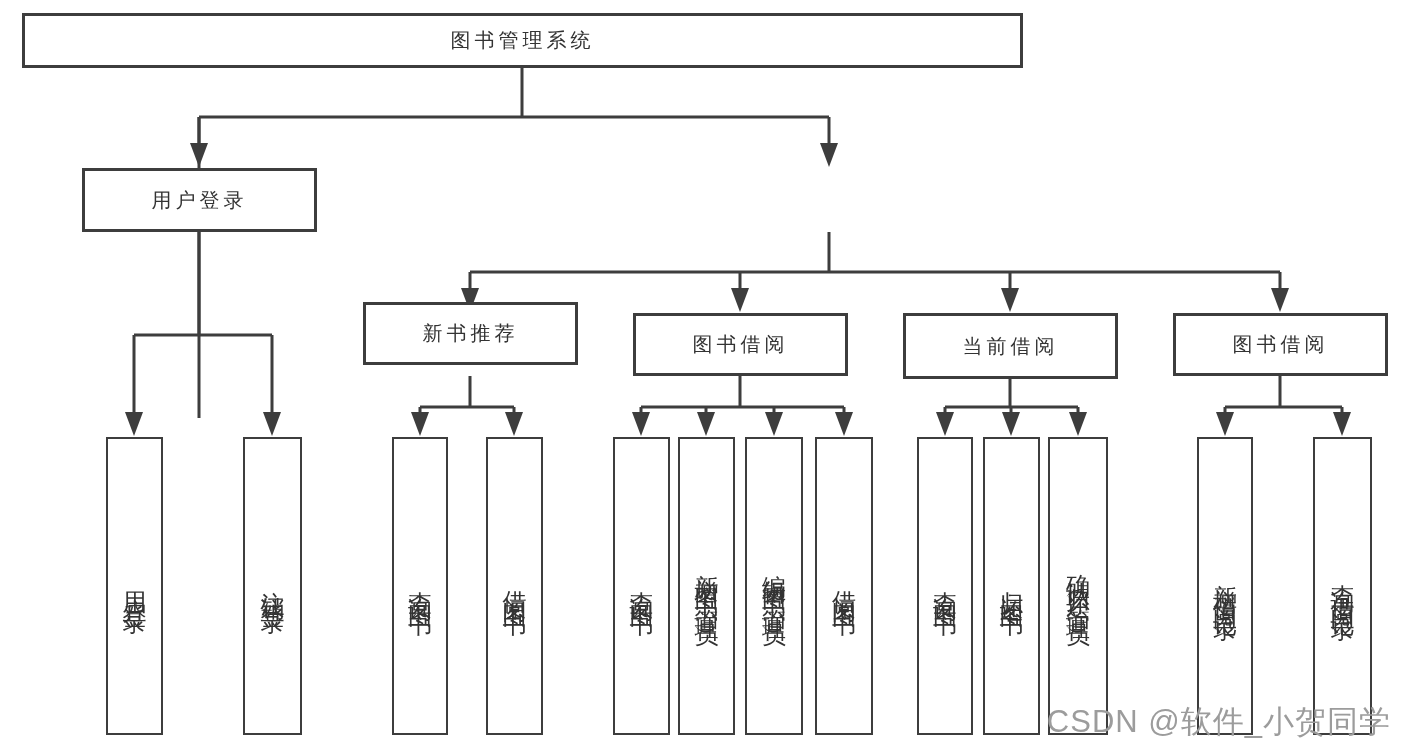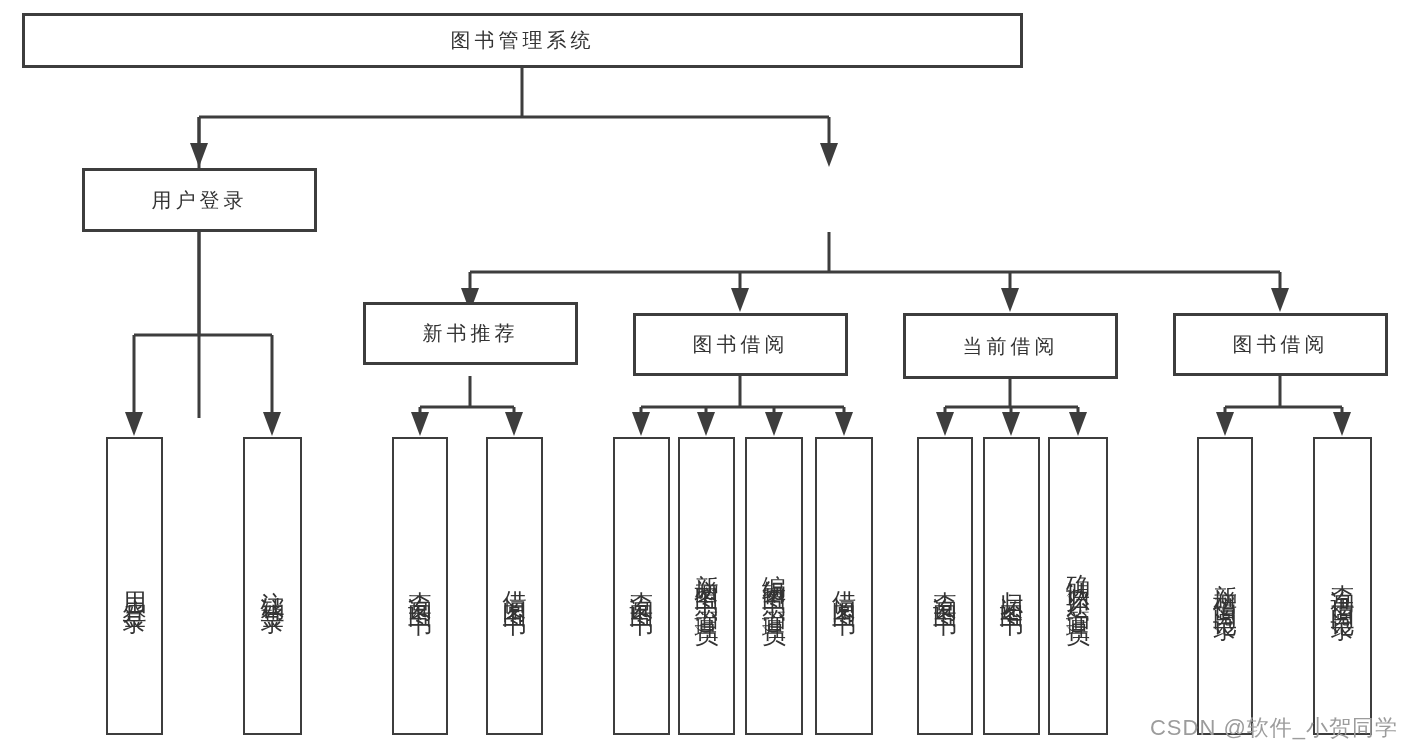--- a/index.html
+++ b/index.html
@@ -36,22 +36,22 @@
     writing-mode:vertical-rl;
     text-orientation:mixed;
     font-size:24px;
     letter-spacing:7px;
     line-height:1;
     white-space:nowrap;
     color:var(--text);
   }
   .watermark{
     position:absolute;
-    right:7px;bottom:4px;
-    font-size:22px;
+    right:14px;bottom:4px;
+    font-size:31px;
     color:var(--wm);
     letter-spacing:1px;
     white-space:nowrap;
     z-index:5;
   }
 </style>
 </head>
 <body>
 
 <div class="stage">

